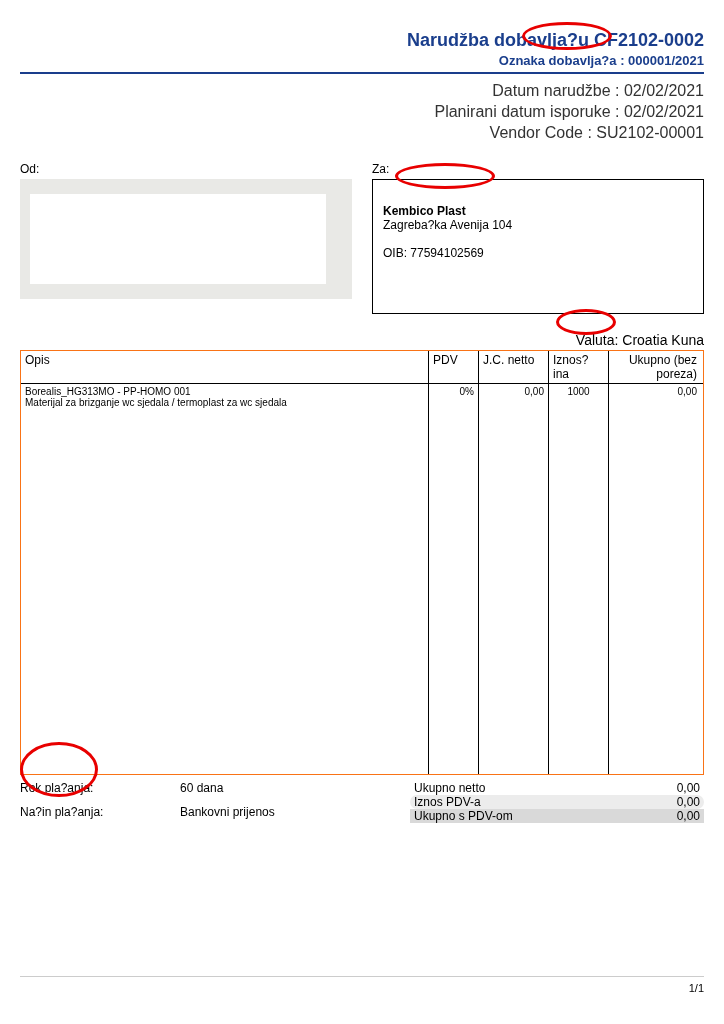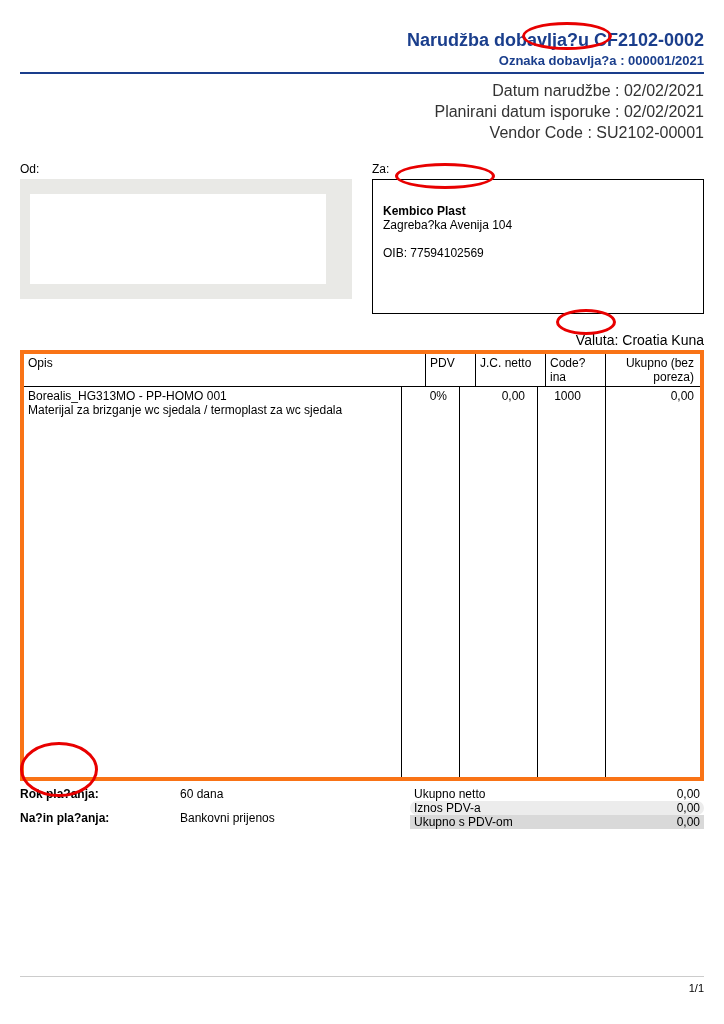--- a/index.html
+++ b/index.html
@@ -34,42 +34,42 @@
       width: 95%;
       margin-top: 5px;
     }
     .to-box {
       border: 1px solid #000;
       padding: 24px 10px;
       height: 135px;
     }
     .to-box .bold { font-weight: bold; }
     .valuta { text-align: right; font-size: 14px; margin-bottom: 2px; margin-top: 18px; }
-    .tbl-wrap { border: 4px solid #f97316; }
+    .tbl-wrap { border: 1px solid #f97316; }
     .tbl-head {
       display: flex;
       border-bottom: 1px solid #000;
       font-size: 12px;
     }
     .tbl-head > div { padding: 2px 4px; }
     .th-opis { flex: 1; }
     .th-pdv { width: 50px; border-left: 1px solid #000; text-align: left; }
     .th-jc { width: 70px; border-left: 1px solid #000; text-align: left; }
     .th-kol { width: 60px; border-left: 1px solid #000; text-align: left; }
     .th-uk { width: 95px; border-left: 1px solid #000; text-align: right; padding-right: 6px !important; }
-    .tbl-body { display: flex; height: 390px; font-size: 12px; gap: 8px; }
+    .tbl-body { display: flex; height: 390px; font-size: 10px; }
     .tb-opis { flex: 1; padding: 2px 4px; }
     .tb-pdv { width: 50px; border-left: 1px solid #000; padding: 2px 4px; text-align: right; }
     .tb-jc { width: 70px; border-left: 1px solid #000; padding: 2px 4px; text-align: right; }
     .tb-kol { width: 60px; border-left: 1px solid #000; padding: 2px 4px; text-align: center; }
     .tb-uk { width: 95px; border-left: 1px solid #000; padding: 2px 6px; text-align: right; }
     .bottom { display: flex; margin-top: 6px; }
     .pay-terms { flex: 1; font-size: 12px; }
     .pay-row { display: flex; margin-bottom: 10px; }
-    .pay-lbl { width: 160px; font-weight: bold; }
+    .pay-lbl { width: 160px; font-weight: normal; }
     .totals { width: 294px; font-size: 12px; }
     .tot-row { display: flex; justify-content: space-between; padding: 0 4px; }
     .tot-row.shade { background: #ececec; border-radius: 7px; }
     .tot-row.dark { background: #d9d9d9; font-weight: normal; }
     .footer {
       position: absolute;
       bottom: 30px;
       left: 20px; right: 20px;
     }
     .footer-page { text-align: right; font-size: 11px; margin-top: 5px; }
@@ -110,21 +110,21 @@
   </div>
 </div>
 
 <div class="valuta">Valuta: Croatia Kuna</div>
 
 <div class="tbl-wrap">
   <div class="tbl-head">
     <div class="th-opis">Opis</div>
     <div class="th-pdv">PDV</div>
     <div class="th-jc">J.C. netto</div>
-    <div class="th-kol">Code?ina</div>
+    <div class="th-kol">Iznos?ina</div>
     <div class="th-uk">Ukupno (bez poreza)</div>
   </div>
   <div class="tbl-body">
     <div class="tb-opis">
       <div>Borealis_HG313MO - PP-HOMO 001</div>
       <div>Materijal za brizganje wc sjedala / termoplast za wc sjedala</div>
     </div>
     <div class="tb-pdv">0%</div>
     <div class="tb-jc">0,00</div>
     <div class="tb-kol">1000</div>

